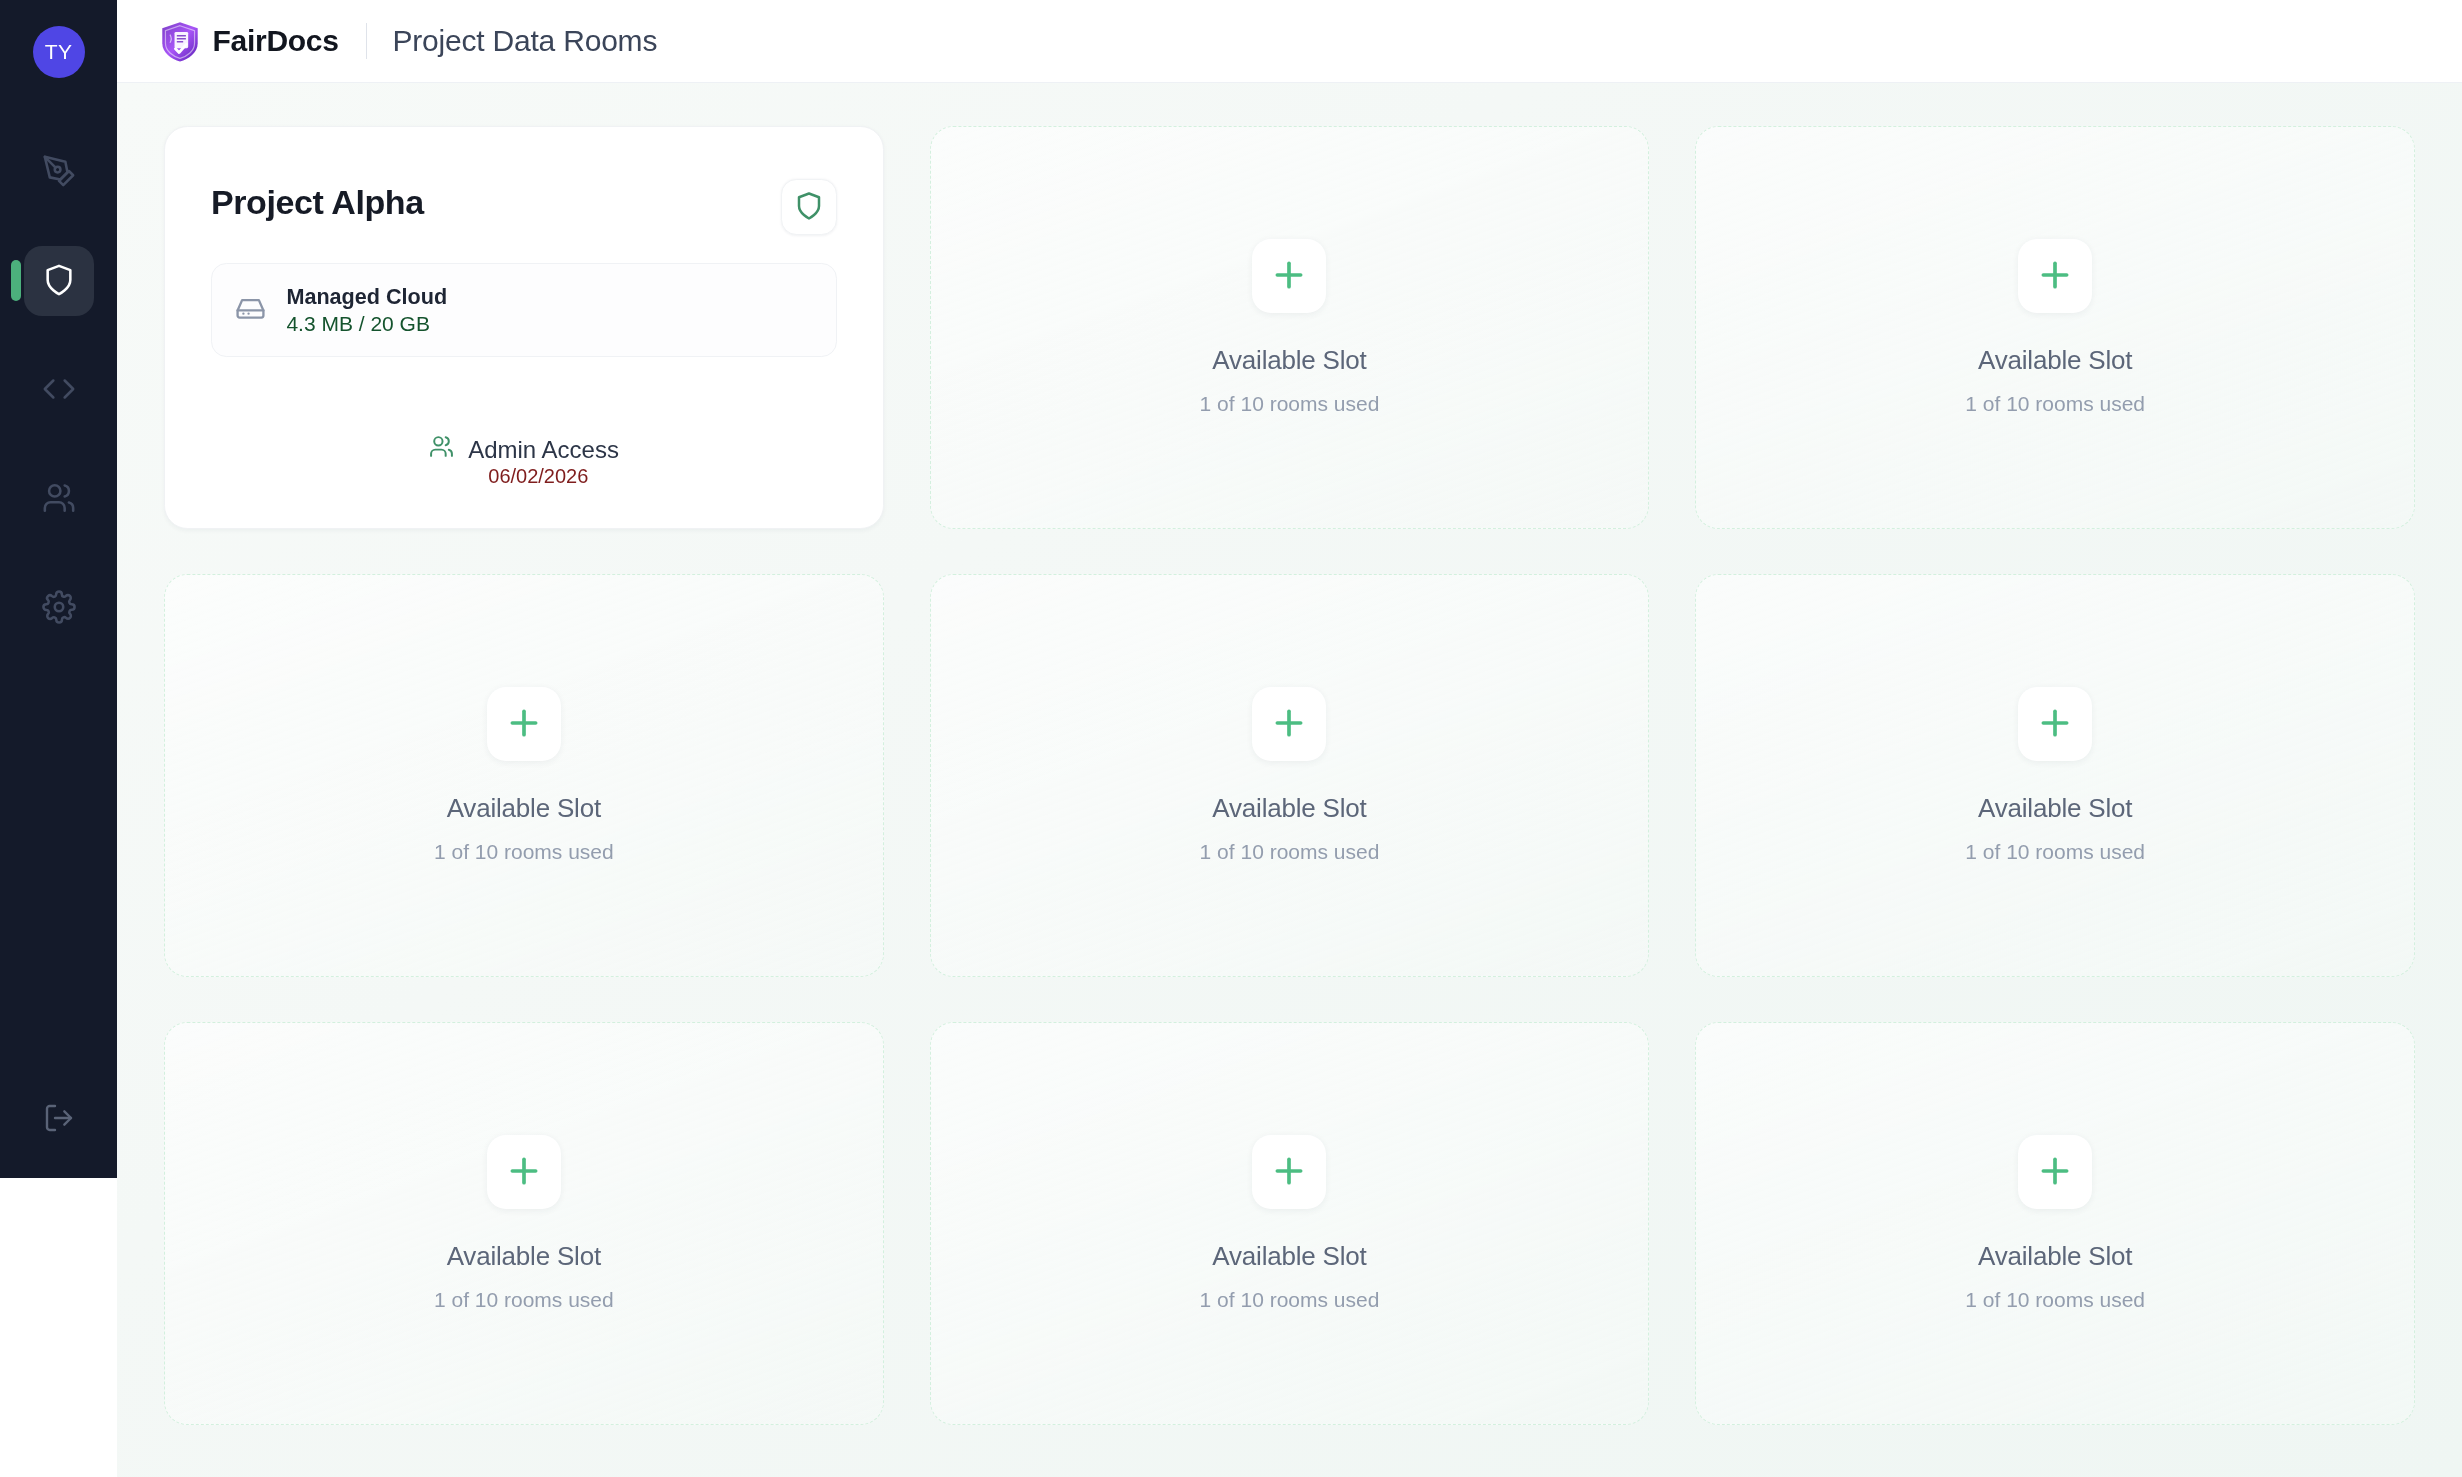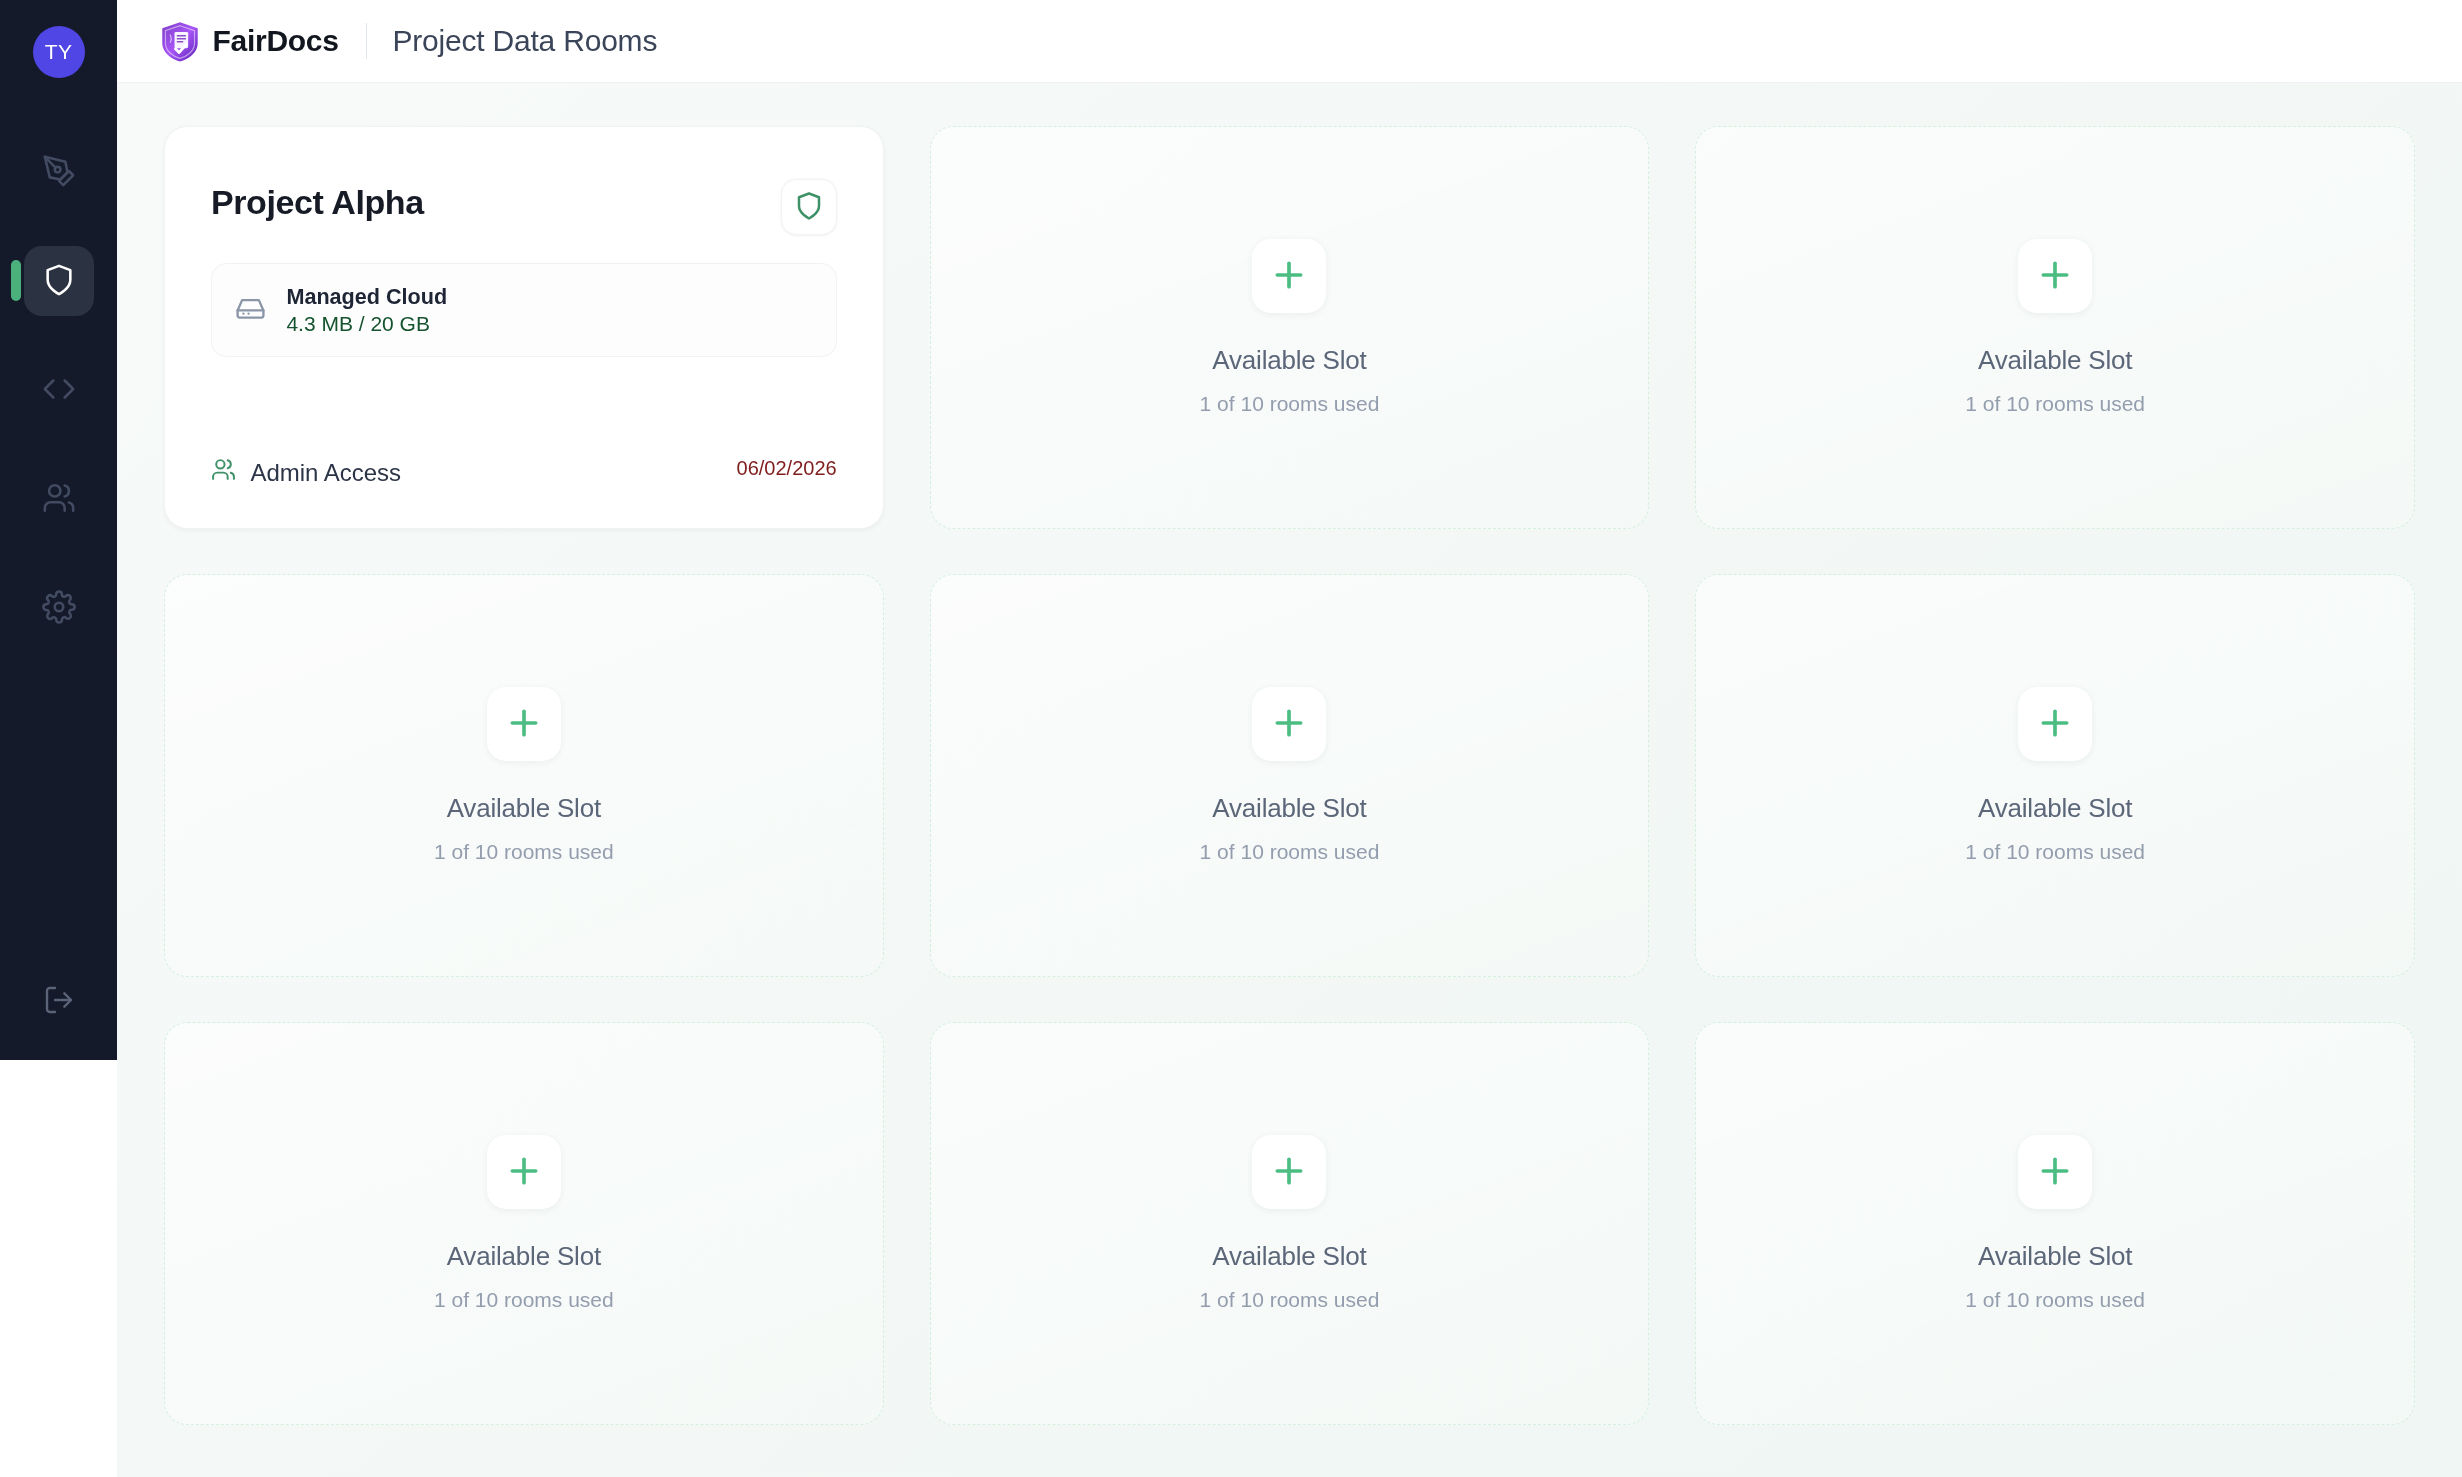--- a/index.html
+++ b/index.html
@@ -6,21 +6,21 @@
   html, body {
     width: 2462px; height: 1478px;
     font-family: "Liberation Sans", sans-serif;
     background: #ffffff;
     overflow: hidden;
   }
   #app { position: relative; width: 2462px; height: 1478px; display: flex; }
 
   
   .sidebar {
-    width: 117px; height: 1060px;
+    width: 117px; height: 1178px;
     background: #141a2a;
     flex: 0 0 117px;
     display: flex; flex-direction: column; align-items: center;
     position: relative;
   }
   .avatar {
     width: 52px; height: 52px; border-radius: 50%;
     background: #4f46e5;
     color: #ffffff; font-size: 21px; letter-spacing: 0.4px;
     display: flex; align-items: center; justify-content: center;
@@ -107,21 +107,21 @@
   .storage-box {
     margin-top: 28px; border: 0.9px solid #f0f2f5; border-radius: 15.3px;
     background: #fdfdfe; padding: 20px 23.4px;
     display: flex; align-items: center; gap: 20px;
   }
   .storage-box svg { width: 31px; height: 31px; flex: 0 0 31px; color: #8b95a8; }
   .storage-name { font-size: 21.6px; font-weight: bold; color: #1e2534; }
   .storage-meta { font-size: 21px; color: #14532d; margin-top: 2px; }
   .room-foot {
     margin-top: auto; margin-bottom: 40px;
-    display: flex; justify-content: space-between;
+    display: flex; align-items: center; justify-content: space-between; flex-direction: column;
   }
   .access { display: flex; align-items: center; gap: 14.4px; font-size: 24px; color: #2c3547; }
   .access svg { width: 25px; height: 25px; color: #3f9168; }
   .room-date { font-size: 20px; color: #7f1d1d; margin-left: 29px; }
 
   
   .slot {
     height: 403px; border-radius: 23.4px;
     border: 1.8px dashed #d3f0de;
     background: linear-gradient(160deg, rgba(255,255,255,.62), rgba(250,253,251,.3));

